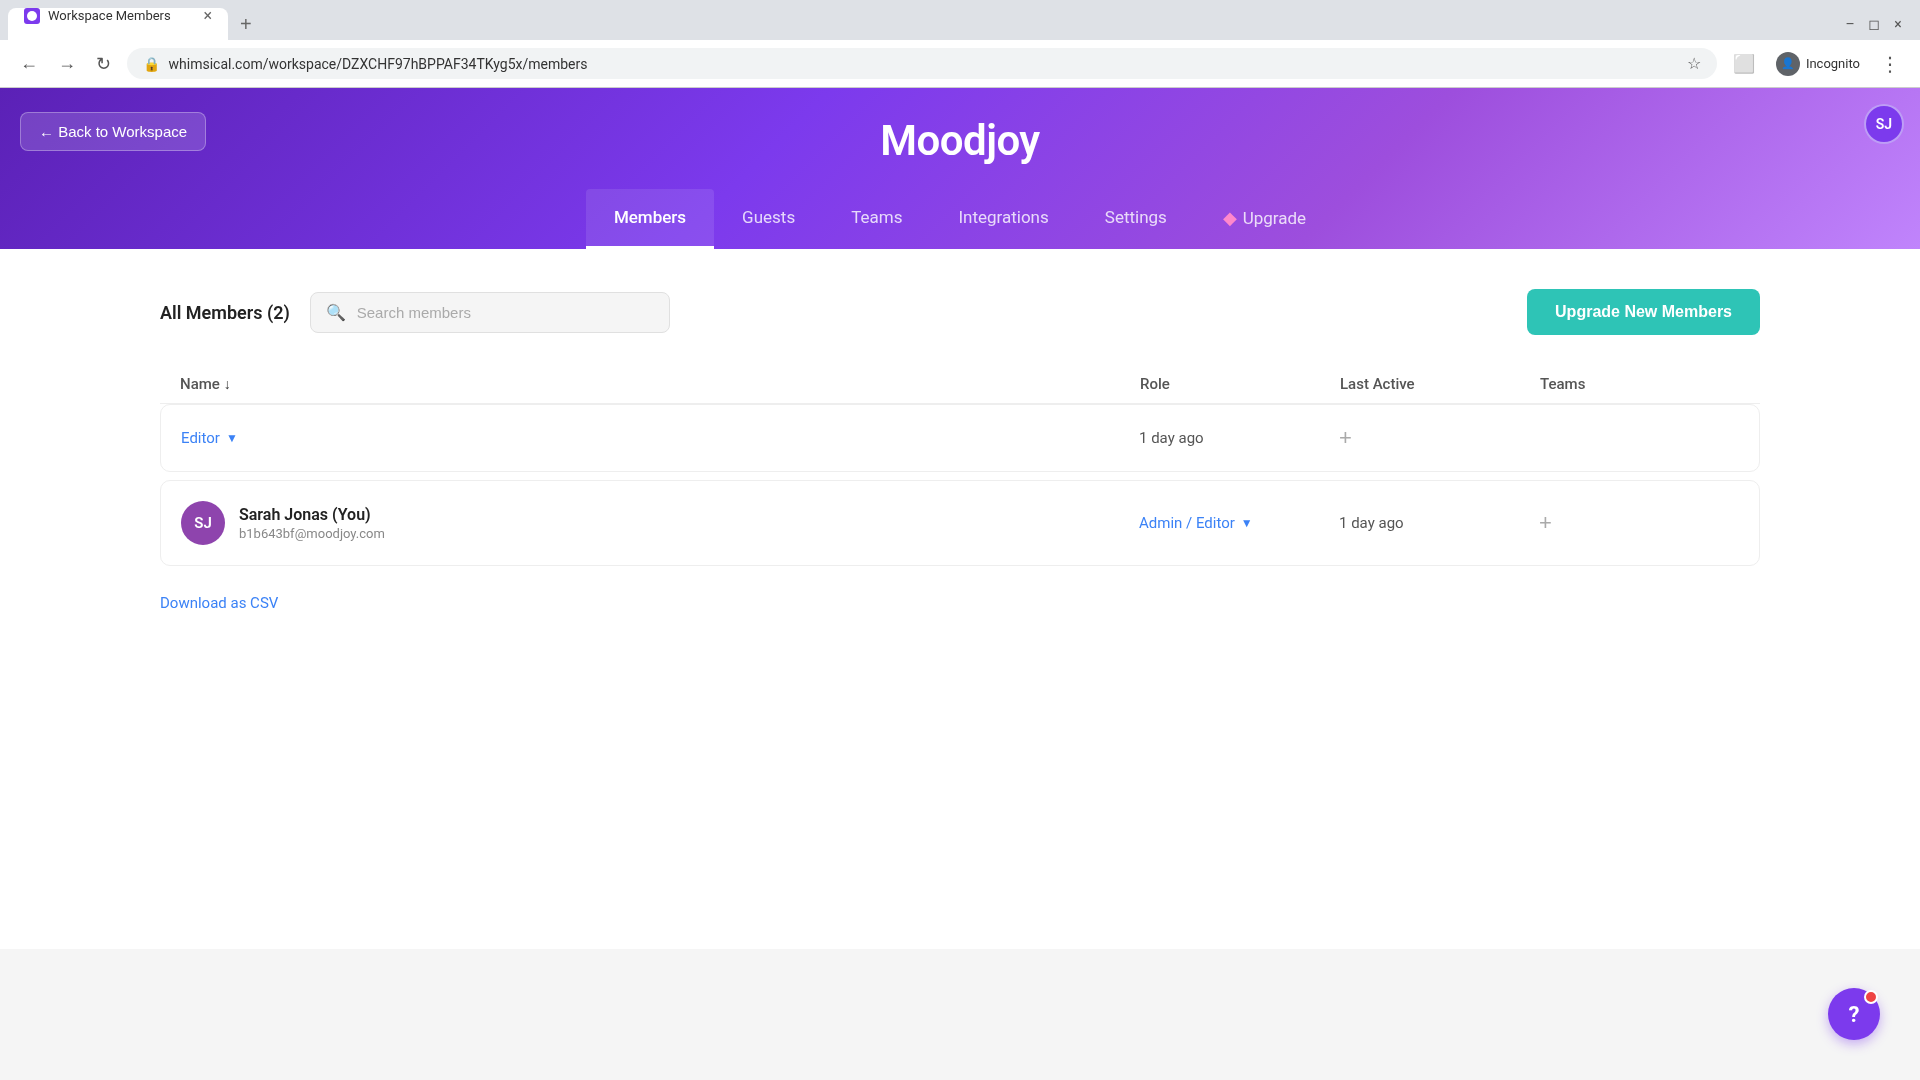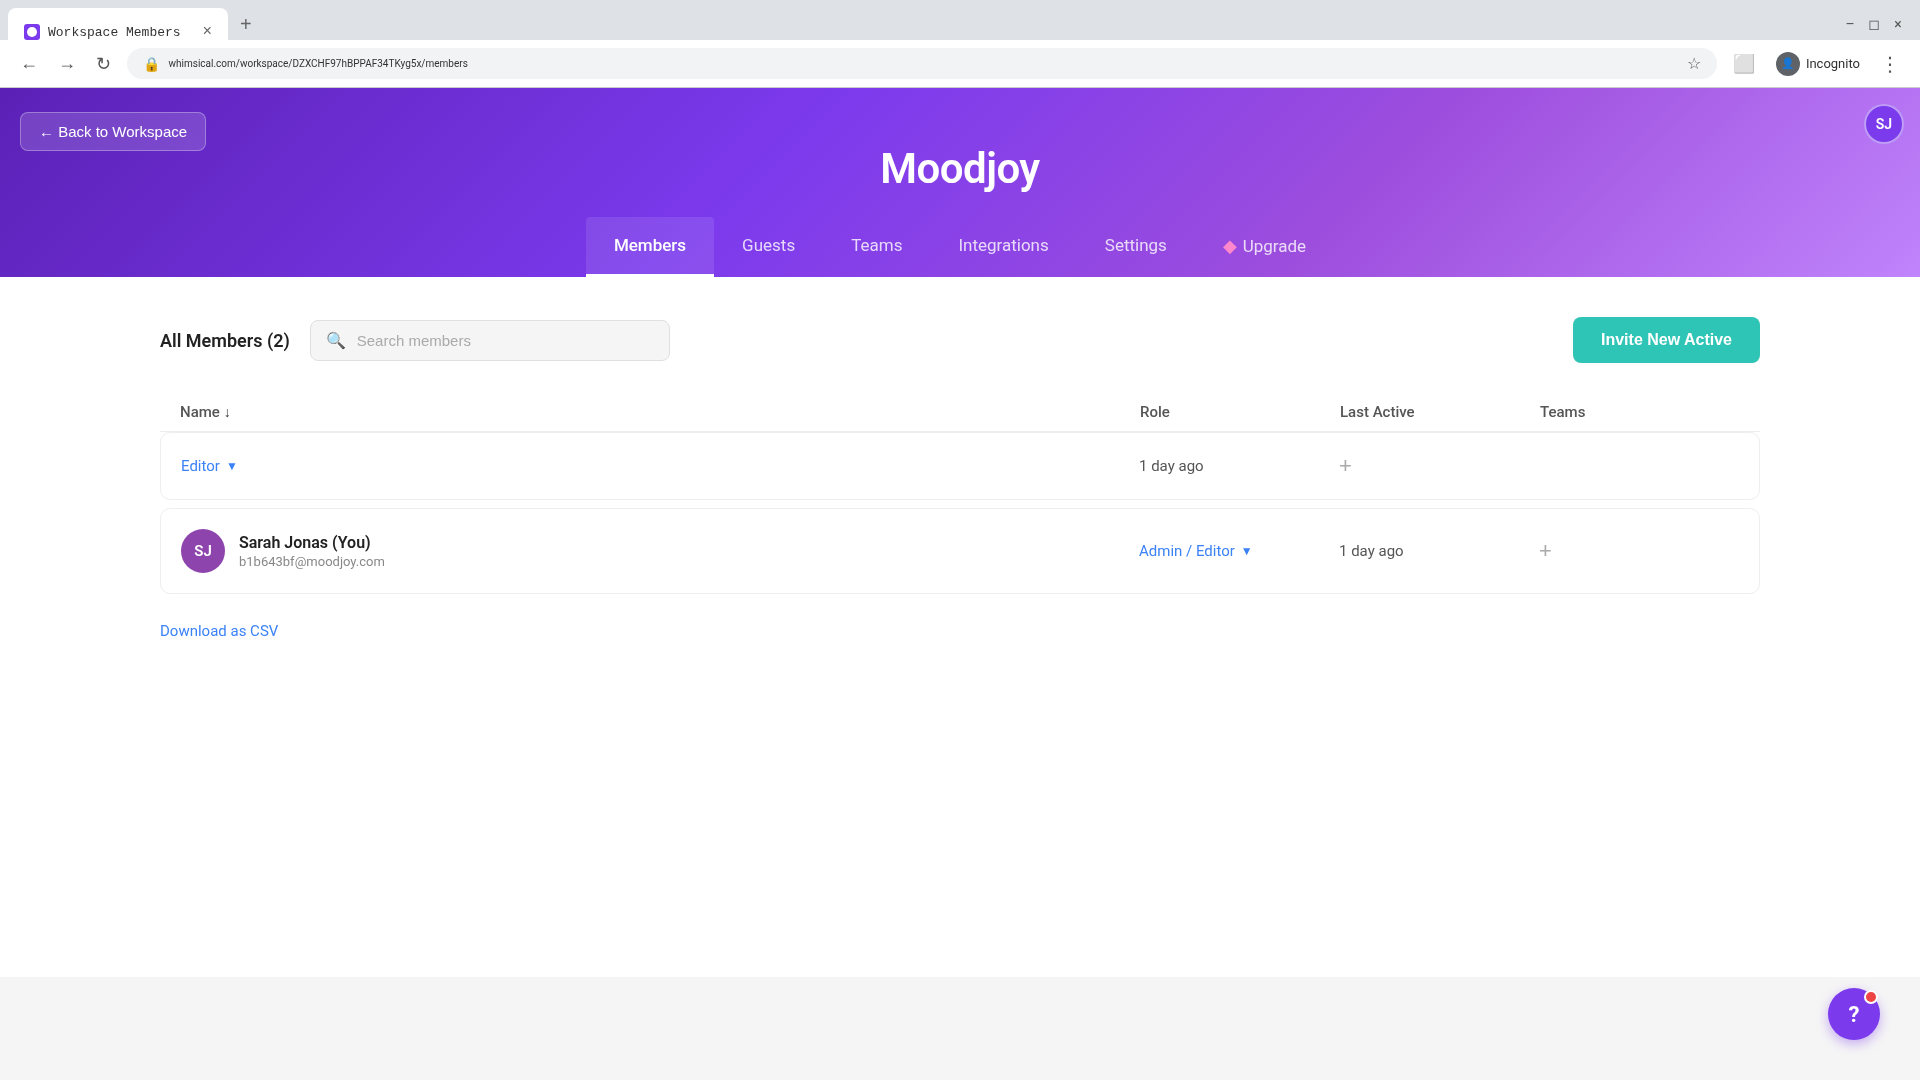--- a/index.html
+++ b/index.html
@@ -1,48 +1,48 @@
 <!DOCTYPE html>
 <html><head>
   <meta charset="utf-8">
   <style>
     * { box-sizing: border-box; margin: 0; padding: 0; }
     body { font-family: -apple-system, BlinkMacSystemFont, 'Segoe UI', Roboto, sans-serif; background: #f0f0f0; width: 1920px; min-height: 1080px; overflow-x: hidden; }
 
     
     .browser-chrome { background: #dee1e6; width: 100%; }
     .tab-bar { display: flex; align-items: center; padding: 8px 0 0 0; background: #dee1e6; height: 40px; }
-    .tab { display: flex; align-items: flex-end; background: #fff; border-radius: 8px 8px 0 0; padding: 0 16px; height: 32px; min-width: 220px; font-size: 13px; color: #333; gap: 8px; margin-left: 8px; font-family: Liberation Mono, monospace; }
+    .tab { display: flex; align-items: flex-start; background: #fff; border-radius: 8px 8px 0 0; padding: 0 16px; height: 32px; min-width: 220px; font-size: 13px; color: #333; gap: 8px; margin-left: 8px; }
     .tab-favicon { width: 16px; height: 16px; background: #7c3aed; border-radius: 3px; display: flex; align-items: center; justify-content: center; }
     .tab-favicon-inner { width: 10px; height: 10px; background: #fff; border-radius: 50%; }
     .tab-title { flex: 1; font-size: 13px; }
     .tab-close { cursor: pointer; color: #666; font-size: 16px; line-height: 1; }
     .tab-new { background: none; border: none; cursor: pointer; padding: 4px 8px; font-size: 20px; color: #666; margin-left: 4px; }
     .window-controls { margin-left: auto; display: flex; align-items: center; gap: 4px; padding-right: 12px; }
     .win-btn { width: 20px; height: 20px; display: flex; align-items: center; justify-content: center; cursor: pointer; color: #555; font-size: 14px; }
 
     .address-bar { background: #fff; display: flex; align-items: center; padding: 6px 16px; gap: 12px; height: 48px; border-bottom: 1px solid #ccc; }
     .nav-btn { background: none; border: none; cursor: pointer; color: #555; font-size: 18px; padding: 4px; border-radius: 50%; }
     .url-bar { flex: 1; display: flex; align-items: center; background: #f1f3f4; border-radius: 20px; padding: 6px 16px; gap: 8px; }
     .url-lock { color: #555; font-size: 14px; }
-    .url-text { font-size: 10px; color: #333; flex: 1; }
+    .url-text { font-size: 14px; color: #333; flex: 1; }
     .url-star { color: #555; font-size: 16px; cursor: pointer; }
     .browser-actions { display: flex; align-items: center; gap: 8px; }
     .incognito-btn { display: flex; align-items: center; gap: 6px; background: none; border: none; cursor: pointer; font-size: 13px; color: #333; padding: 4px 8px; border-radius: 4px; }
     .incognito-icon { width: 24px; height: 24px; border-radius: 50%; background: #5f6368; display: flex; align-items: center; justify-content: center; color: white; font-size: 11px; }
     .browser-menu { background: none; border: none; cursor: pointer; font-size: 20px; color: #555; padding: 4px; }
 
     
     .page { background: #f5f5f5; min-height: calc(1080px - 88px); }
 
     
     .header { background: linear-gradient(135deg, #5b21b6 0%, #7c3aed 40%, #9d4edd 70%, #c084fc 100%); padding: 0; position: relative; }
     .back-btn { position: absolute; top: 24px; left: 20px; background: rgba(255,255,255,0.15); border: 1px solid rgba(255,255,255,0.3); border-radius: 8px; color: #fff; padding: 10px 18px; font-size: 15px; cursor: pointer; display: flex; align-items: center; gap: 8px; }
     .user-avatar-top { position: absolute; top: 16px; right: 16px; width: 40px; height: 40px; border-radius: 50%; background: #7c3aed; border: 2px solid rgba(255,255,255,0.5); display: flex; align-items: center; justify-content: center; color: white; font-weight: 600; font-size: 14px; cursor: pointer; }
-    .workspace-title { text-align: center; padding: 56px 0 0 0; color: white; font-size: 42px; font-weight: 600; letter-spacing: -0.5px; }
+    .workspace-title { text-align: center; padding: 28px 0 0 0; color: white; font-size: 42px; font-weight: 600; letter-spacing: -0.5px; }
 
     
     .nav-tabs { display: flex; justify-content: center; gap: 0; padding: 24px 0 0 0; }
     .nav-tab { padding: 18px 28px; color: rgba(255,255,255,0.8); font-size: 17px; cursor: pointer; border-bottom: 3px solid transparent; font-weight: 400; background: none; border: none; border-bottom: 3px solid transparent; text-decoration: none; }
     .nav-tab.active { color: white; border-bottom: 3px solid white; background: rgba(255,255,255,0.1); border-radius: 4px 4px 0 0; font-weight: 500; }
     .upgrade-tab { display: flex; align-items: center; gap: 6px; }
     .diamond-icon { color: #f8c; font-size: 18px; }
 
     
     .main-content { background: #fff; min-height: 700px; padding: 40px 160px; }
@@ -141,21 +141,21 @@
   </div>
 
   <div class="main-content">
     
     <div class="members-header">
       <h2 class="members-title">All Members (2)</h2>
       <div class="search-box">
         <span class="search-icon">🔍</span>
         <input class="search-input" type="text" placeholder="Search members" style="">
       </div>
-      <button class="invite-btn">Invite New Active</button>
+      <button class="invite-btn">Upgrade New Members</button>
     </div>
 
     
     <div class="table-header">
       <div class="col-header">
         <span>Name</span>
         <span class="sort-arrow">↓</span>
       </div>
       <div class="col-header">
         <span>Role</span>

